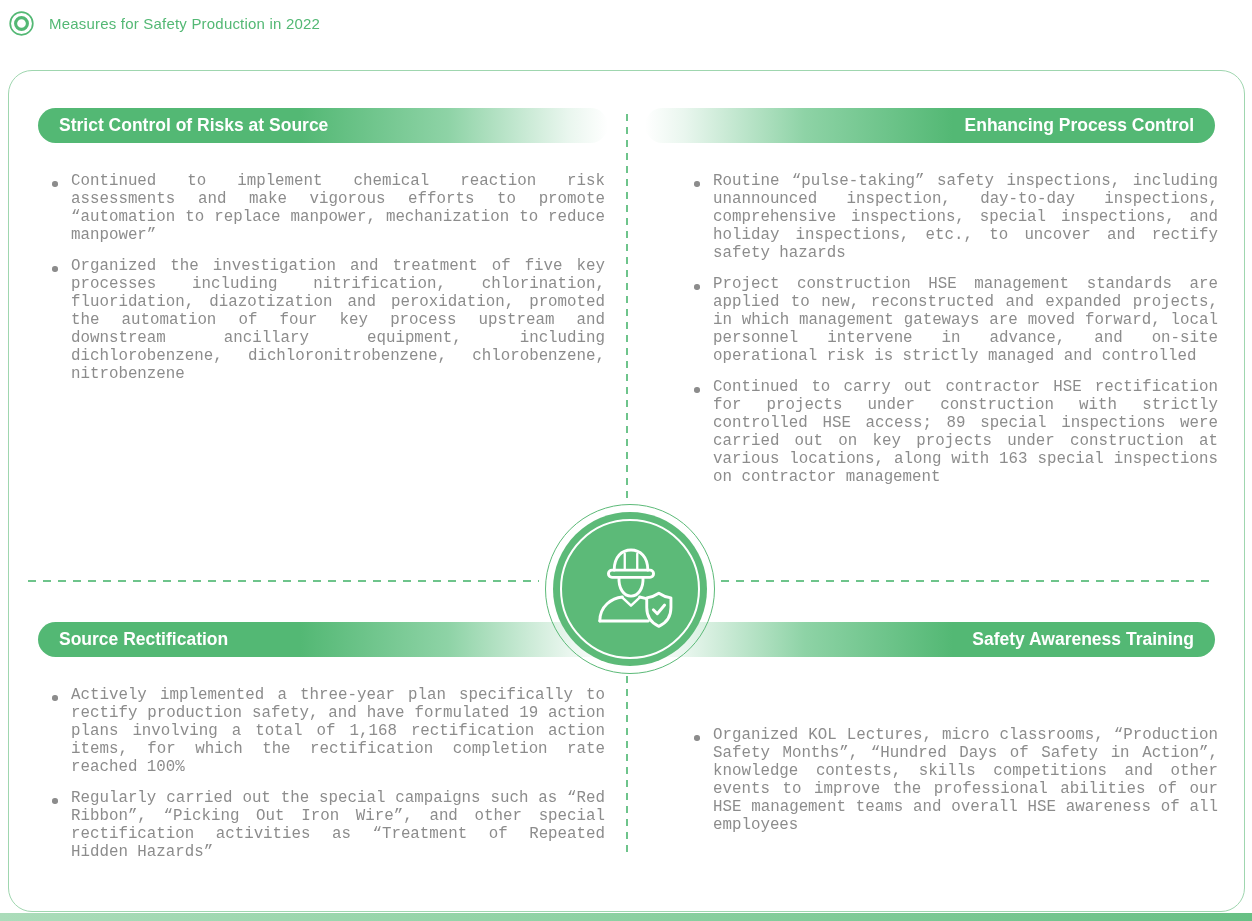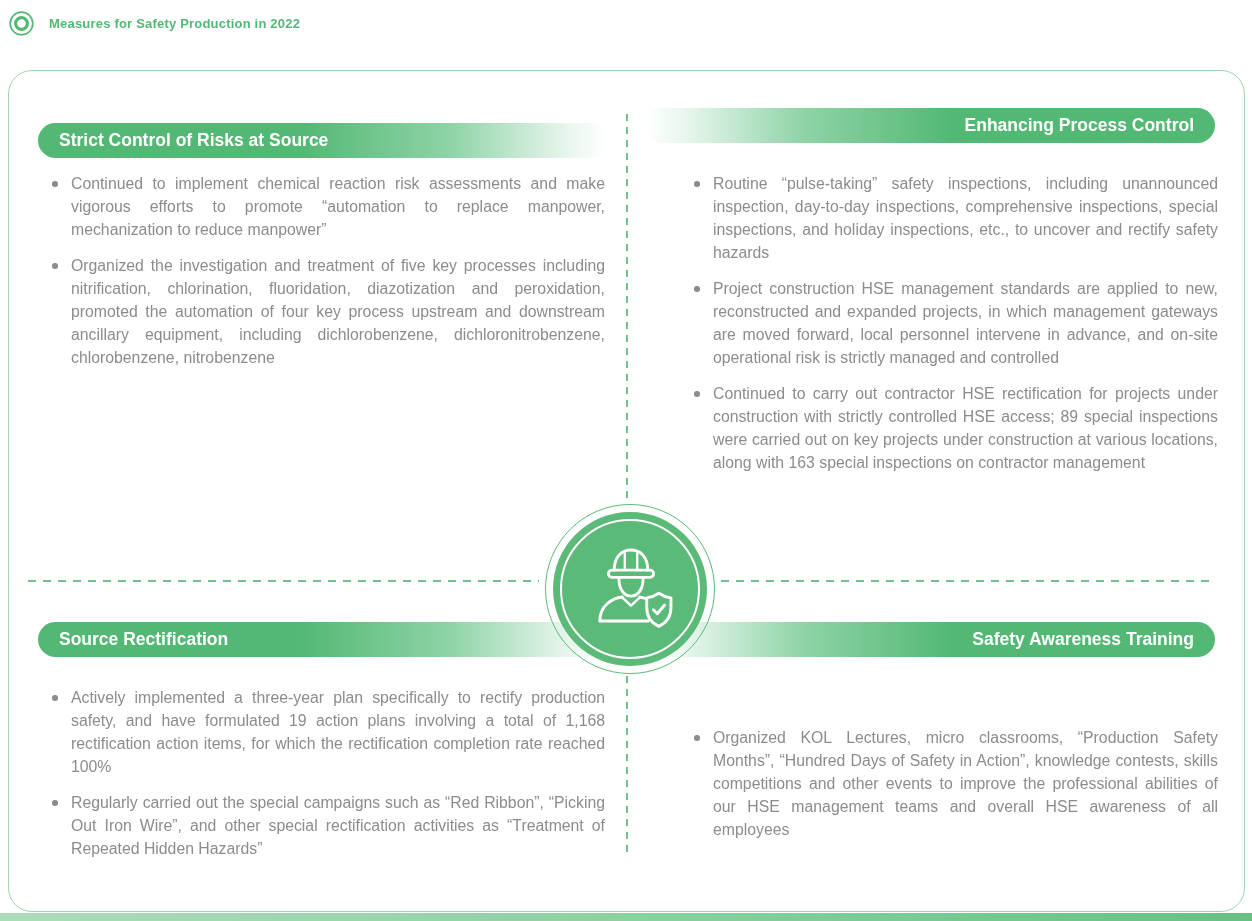--- a/index.html
+++ b/index.html
@@ -10,41 +10,41 @@
     --body-text:#8c8c8c;
   }
   *{margin:0;padding:0;box-sizing:border-box;}
   html,body{background:#ffffff;}
   body{font-family:"Liberation Sans","DejaVu Sans",sans-serif;}
   .canvas{position:relative;width:1252px;height:921px;background:#ffffff;overflow:hidden;}
 
   
   .title-row{position:absolute;left:8px;top:10px;display:flex;align-items:center;gap:14px;}
   .title-icon{width:27px;height:27px;display:block;}
-  .page-title{font-size:13px;font-weight:bold;color:var(--accent-green);letter-spacing:.2px;}
+  .page-title{font-size:15px;font-weight:normal;color:var(--accent-green);letter-spacing:.2px;}
 
   
   .panel{position:absolute;left:8px;top:70px;width:1237px;height:842px;
          border:1px solid var(--panel-border);border-radius:24px;background:#fff;}
 
   
   .pill{position:absolute;height:35px;line-height:35px;border-radius:17.5px;
         color:#fff;font-weight:bold;font-size:17.5px;white-space:nowrap;}
   .pill-left{background:linear-gradient(90deg,var(--accent-green) 0%,var(--accent-green) 46%,#8ed3a6 72%,#e9f6ee 93%,rgba(255,255,255,0) 100%);
              padding-left:21px;text-align:left;}
   .pill-right{background:linear-gradient(270deg,var(--accent-green) 0%,var(--accent-green) 46%,#8ed3a6 72%,#e9f6ee 93%,rgba(255,255,255,0) 100%);
               padding-right:21px;text-align:right;}
-  .pill1{left:38px;top:123px;width:570px;}
+  .pill1{left:38px;top:108px;width:570px;}
   .pill2{left:645px;top:108px;width:570px;}
   .pill3{left:38px;top:622px;width:570px;}
   .pill4{left:645px;top:622px;width:570px;}
 
   
   .blist{position:absolute;list-style:none;color:var(--body-text);
-         font-size:15.8px;line-height:23px;}
+         font-size:15.8px;line-height:18px;font-family:Liberation Mono, monospace;}
   .blist li{position:relative;padding-left:23px;text-align:justify;margin-bottom:13px;}
   .dot{position:absolute;left:4px;top:9px;width:5.5px;height:5.5px;border-radius:50%;
        background:var(--body-text);display:block;}
   .list1{left:48px;top:172px;width:557px;}
   .list2{left:690px;top:172px;width:528px;}
   .list3{left:48px;top:686px;width:557px;}
   .list4{left:690px;top:726px;width:528px;}
 
   
   .vdash{position:absolute;left:626px;width:2px;

